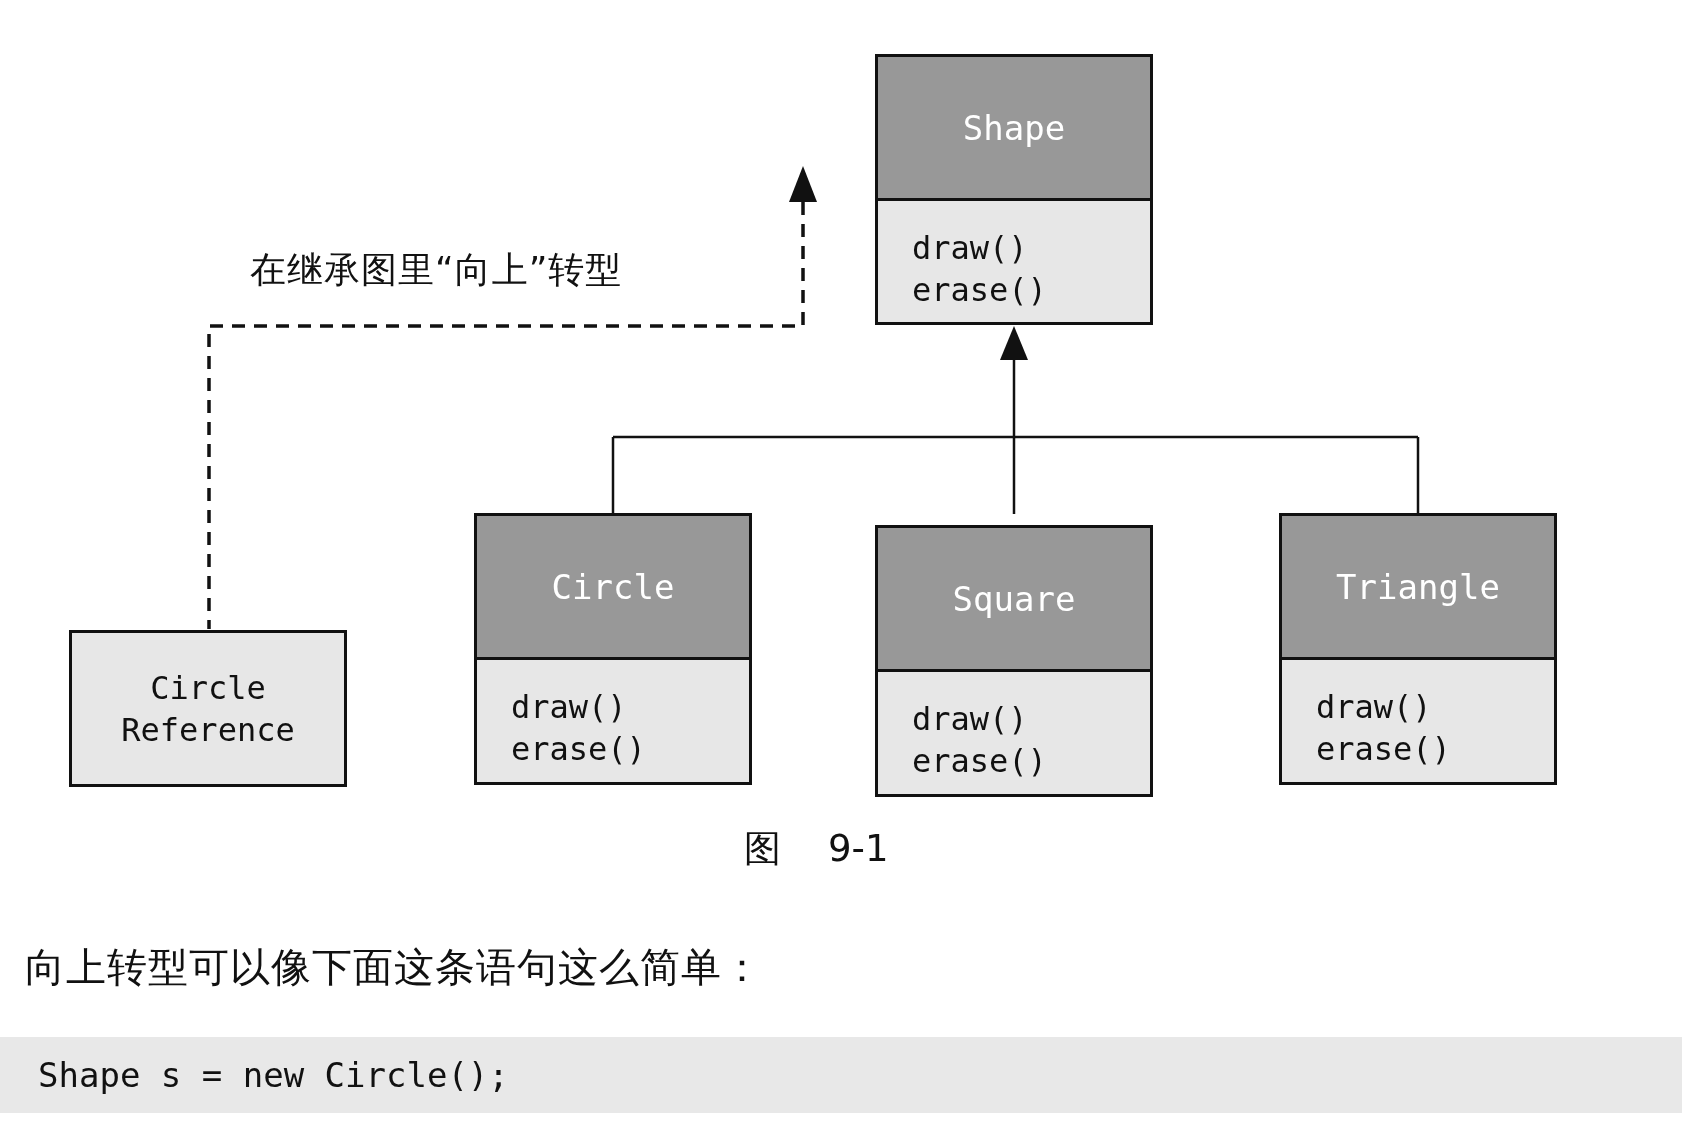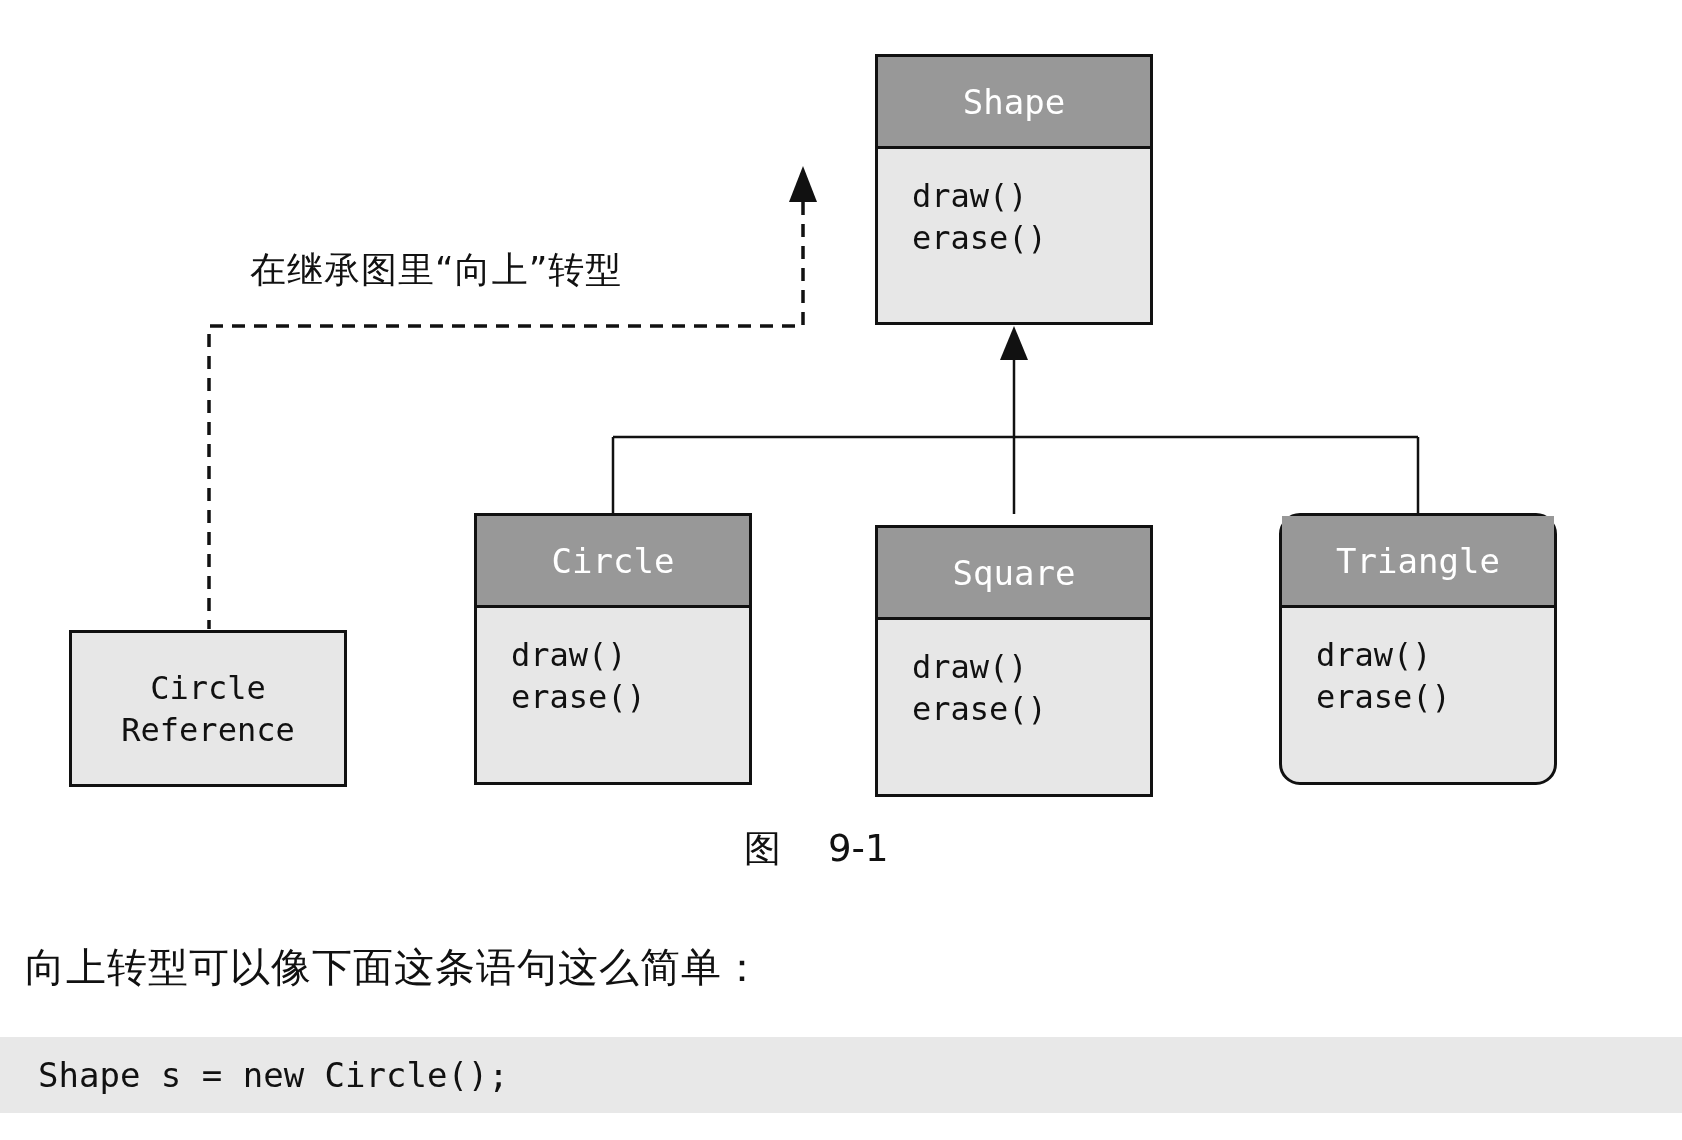--- a/index.html
+++ b/index.html
@@ -5,31 +5,31 @@
   html,body{margin:0;padding:0;background:#ffffff;}
   #page{position:relative;width:1682px;height:1140px;background:#ffffff;overflow:hidden;
         font-family:"DejaVu Sans","Liberation Sans",sans-serif;}
 
   
   #lines{position:absolute;left:0;top:0;width:1682px;height:1140px;}
 
   
   .class-box{position:absolute;box-sizing:border-box;border:3px solid #111;
              display:flex;flex-direction:column;background:var(--body-gray,#e7e7e7);}
-  .box-header{flex:none;height:92px;box-sizing:border-box;border-bottom:3px solid #111;
+  .box-header{flex:none;height:144px;box-sizing:border-box;border-bottom:3px solid #111;
               background:var(--header-gray,#989898);color:#ffffff;
               display:flex;align-items:center;justify-content:center;
               font-family:"DejaVu Sans Mono","Liberation Mono",monospace;font-size:34px;}
   .box-body{flex:1;padding:26px 0 9px 34px;box-sizing:border-box;
             font-family:"DejaVu Sans Mono","Liberation Mono",monospace;
             font-size:32px;line-height:42px;color:#111;}
   #box-shape   {left:875px;top:54px;width:278px;height:271px;}
   #box-circle  {left:474px;top:513px;width:278px;height:272px;}
   #box-square  {left:875px;top:513px;width:278px;height:272px;margin-top:12px;}
-  #box-triangle{left:1279px;top:513px;width:278px;height:272px;border-radius:21px;}
+  #box-triangle{left:1279px;top:513px;width:278px;height:272px;}
 
   
   #box-reference{position:absolute;left:69px;top:630px;width:278px;height:157px;
                  box-sizing:border-box;border:3px solid #111;background:var(--body-gray,#e7e7e7);
                  display:flex;align-items:center;justify-content:center;text-align:center;
                  font-family:"DejaVu Sans Mono","Liberation Mono",monospace;
                  font-size:32px;line-height:42px;color:#111;white-space:pre-line;}
 
   
   #upcast-label{position:absolute;left:250px;top:246px;font-size:36px;color:#111;

